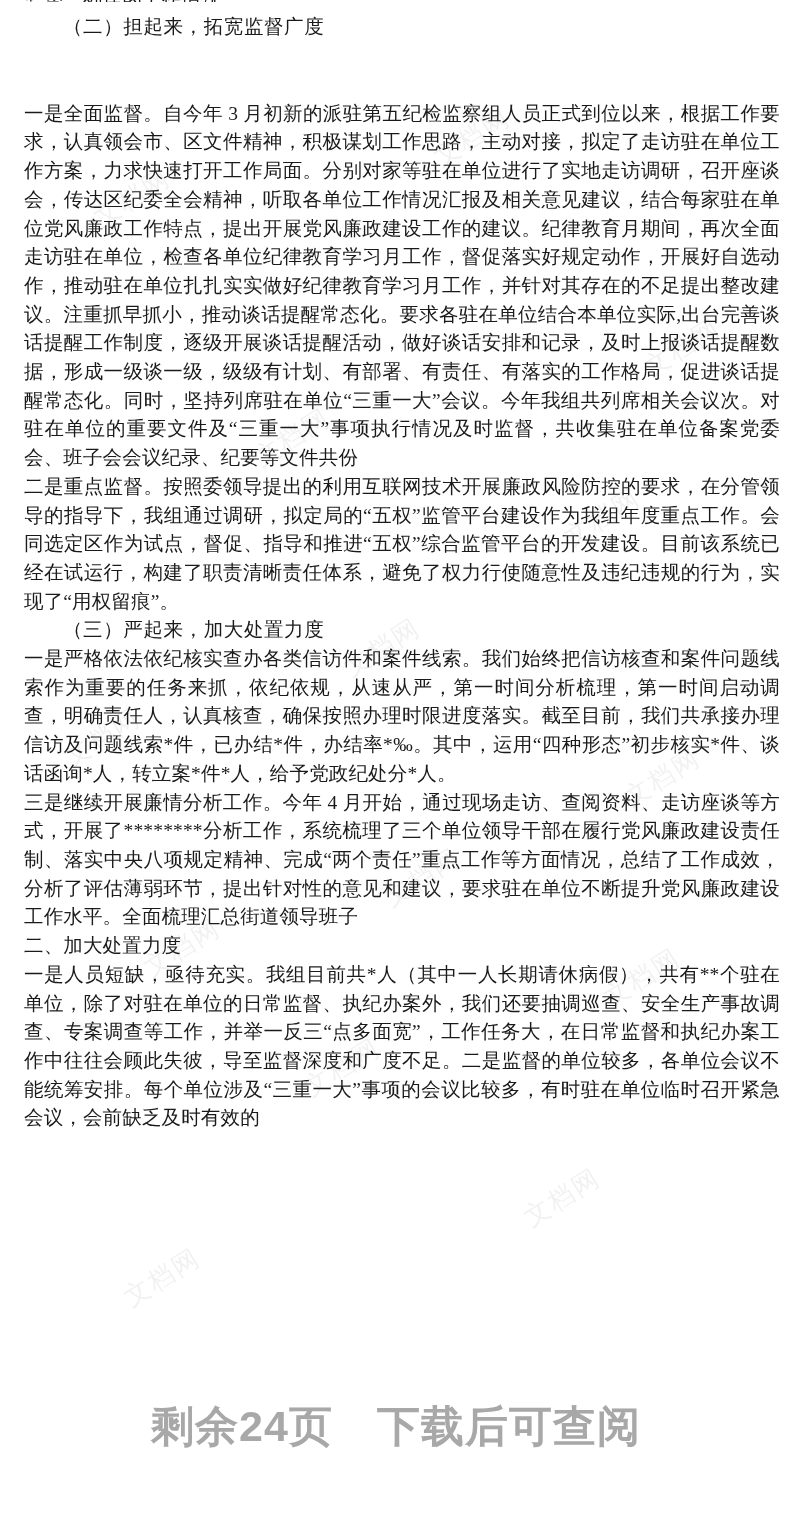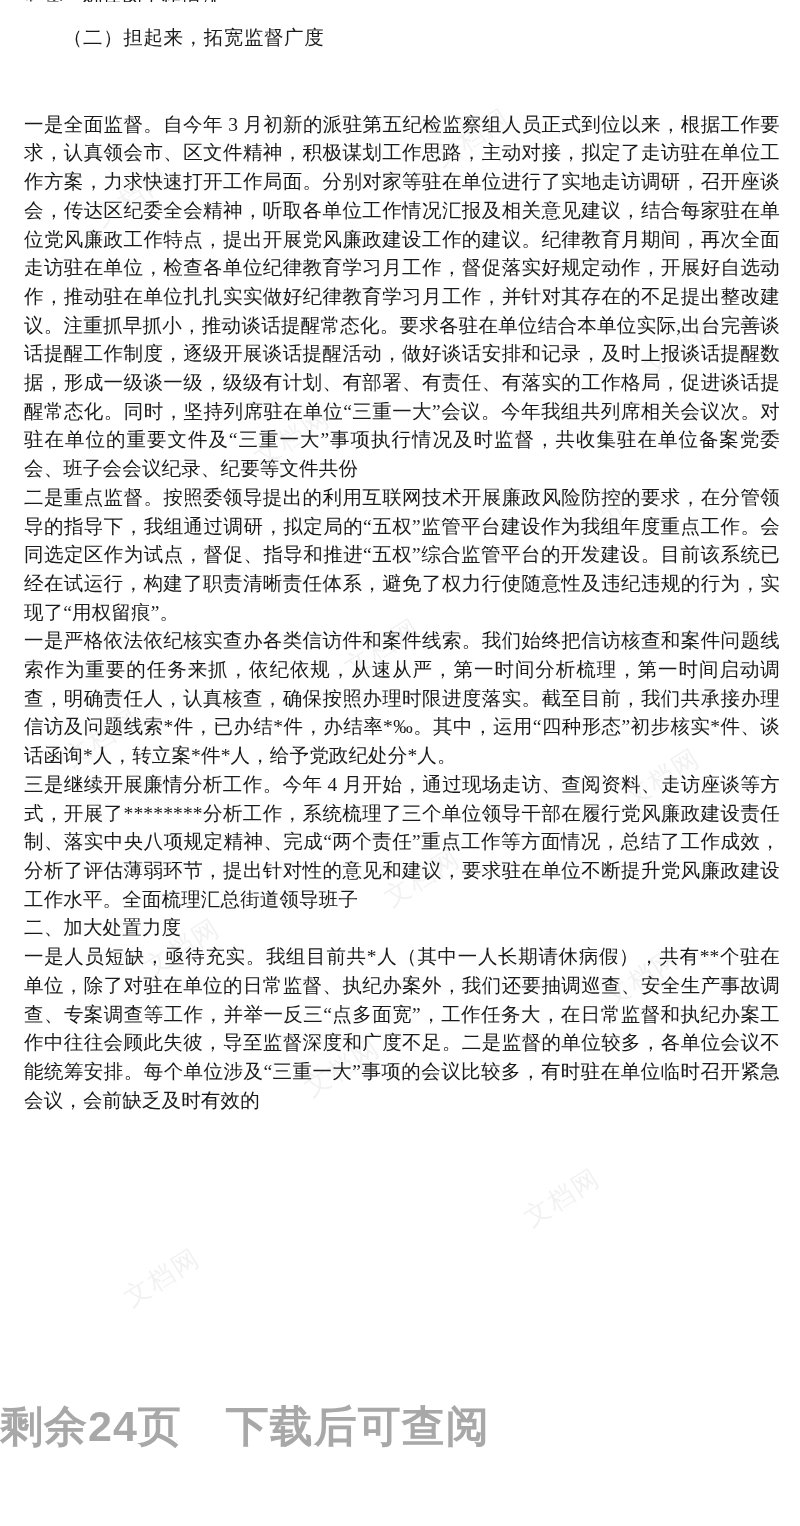--- a/index.html
+++ b/index.html
@@ -52,21 +52,21 @@
     overflow: hidden;
     font-size: 19.5px;
     line-height: 29px;
     letter-spacing: 0.2px;
     color: #1a1a1a;
   }
 
   .doc-body {
     position: absolute;
     left: 24px;
-    top: 24px;
+    top: 13px;
     width: 756px;
   }
 
   p.para {
     margin: 0;
     font-size: 19.5px;
     line-height: 28.7px;
     text-align: justify;
     text-justify: inter-ideograph;
     letter-spacing: 0.15px;
@@ -81,21 +81,21 @@
     letter-spacing: 0.6px;
   }
 
   .gap-lg { height: 58px; }
 
   .footer-banner {
     position: absolute;
     left: 0;
     top: 1398px;
     width: 792px;
-    text-align: left;
+    text-align: center;
     z-index: 2;
   }
   .footer-banner .ftxt {
     font-family: "Liberation Sans", "DejaVu Sans", sans-serif;
     font-weight: bold;
     font-size: 43px;
     color: #a8a8a8;
     letter-spacing: 1px;
     white-space: pre;
   }
@@ -122,20 +122,21 @@
 
 <div class="page">
 
   <div class="clipped-line">监督、列席的工作情况。</div>
 
   <div class="doc-body">
       <p class="heading">（二）担起来，拓宽监督广度</p>
       <div class="gap-lg"></div>
       <p class="para">一是全面监督。自今年 3 月初新的派驻第五纪检监察组人员正式到位以来，根据工作要求，认真领会市、区文件精神，积极谋划工作思路，主动对接，拟定了走访驻在单位工作方案，力求快速打开工作局面。分别对家等驻在单位进行了实地走访调研，召开座谈会，传达区纪委全会精神，听取各单位工作情况汇报及相关意见建议，结合每家驻在单位党风廉政工作特点，提出开展党风廉政建设工作的建议。纪律教育月期间，再次全面走访驻在单位，检查各单位纪律教育学习月工作，督促落实好规定动作，开展好自选动作，推动驻在单位扎扎实实做好纪律教育学习月工作，并针对其存在的不足提出整改建议。注重抓早抓小，推动谈话提醒常态化。要求各驻在单位结合本单位实际,出台完善谈话提醒工作制度，逐级开展谈话提醒活动，做好谈话安排和记录，及时上报谈话提醒数据，形成一级谈一级，级级有计划、有部署、有责任、有落实的工作格局，促进谈话提醒常态化。同时，坚持列席驻在单位“三重一大”会议。今年我组共列席相关会议次。对驻在单位的重要文件及“三重一大”事项执行情况及时监督，共收集驻在单位备案党委会、班子会会议纪录、纪要等文件共份</p>
       <p class="para">二是重点监督。按照委领导提出的利用互联网技术开展廉政风险防控的要求，在分管领导的指导下，我组通过调研，拟定局的“五权”监管平台建设作为我组年度重点工作。会同选定区作为试点，督促、指导和推进“五权”综合监管平台的开发建设。目前该系统已经在试运行，构建了职责清晰责任体系，避免了权力行使随意性及违纪违规的行为，实现了“用权留痕”。</p>
+      <p class="heading">（三）严起来，加大处置力度</p>
       <p class="para">一是严格依法依纪核实查办各类信访件和案件线索。我们始终把信访核查和案件问题线索作为重要的任务来抓，依纪依规，从速从严，第一时间分析梳理，第一时间启动调查，明确责任人，认真核查，确保按照办理时限进度落实。截至目前，我们共承接办理信访及问题线索*件，已办结*件，办结率*‰。其中，运用“四种形态”初步核实*件、谈话函询*人，转立案*件*人，给予党政纪处分*人。</p>
       <p class="para">三是继续开展廉情分析工作。今年 4 月开始，通过现场走访、查阅资料、走访座谈等方式，开展了********分析工作，系统梳理了三个单位领导干部在履行党风廉政建设责任制、落实中央八项规定精神、完成“两个责任”重点工作等方面情况，总结了工作成效，分析了评估薄弱环节，提出针对性的意见和建议，要求驻在单位不断提升党风廉政建设工作水平。全面梳理汇总街道领导班子</p>
       <p class="para">二、加大处置力度</p>
       <p class="para">一是人员短缺，亟待充实。我组目前共*人（其中一人长期请休病假），共有**个驻在单位，除了对驻在单位的日常监督、执纪办案外，我们还要抽调巡查、安全生产事故调查、专案调查等工作，并举一反三“点多面宽”，工作任务大，在日常监督和执纪办案工作中往往会顾此失彼，导至监督深度和广度不足。二是监督的单位较多，各单位会议不能统筹安排。每个单位涉及“三重一大”事项的会议比较多，有时驻在单位临时召开紧急会议，会前缺乏及时有效的</p>
     </div>
 
   <div class="footer-banner">
     <span class="ftxt">剩余24页　下载后可查阅</span>
   </div>
 

